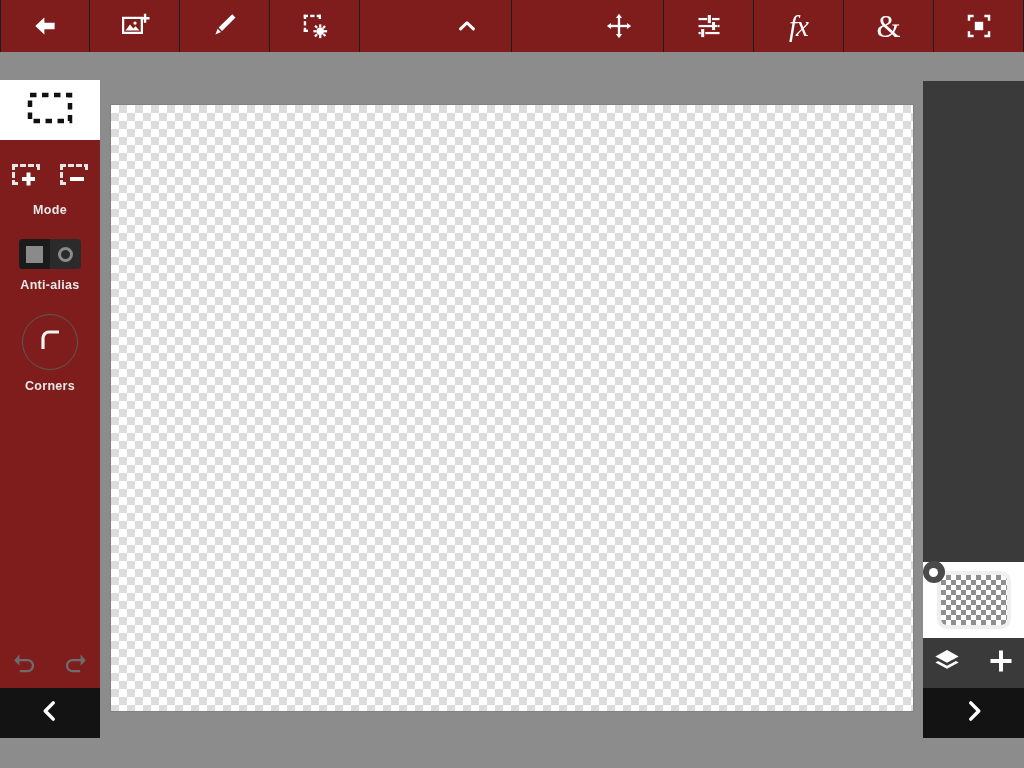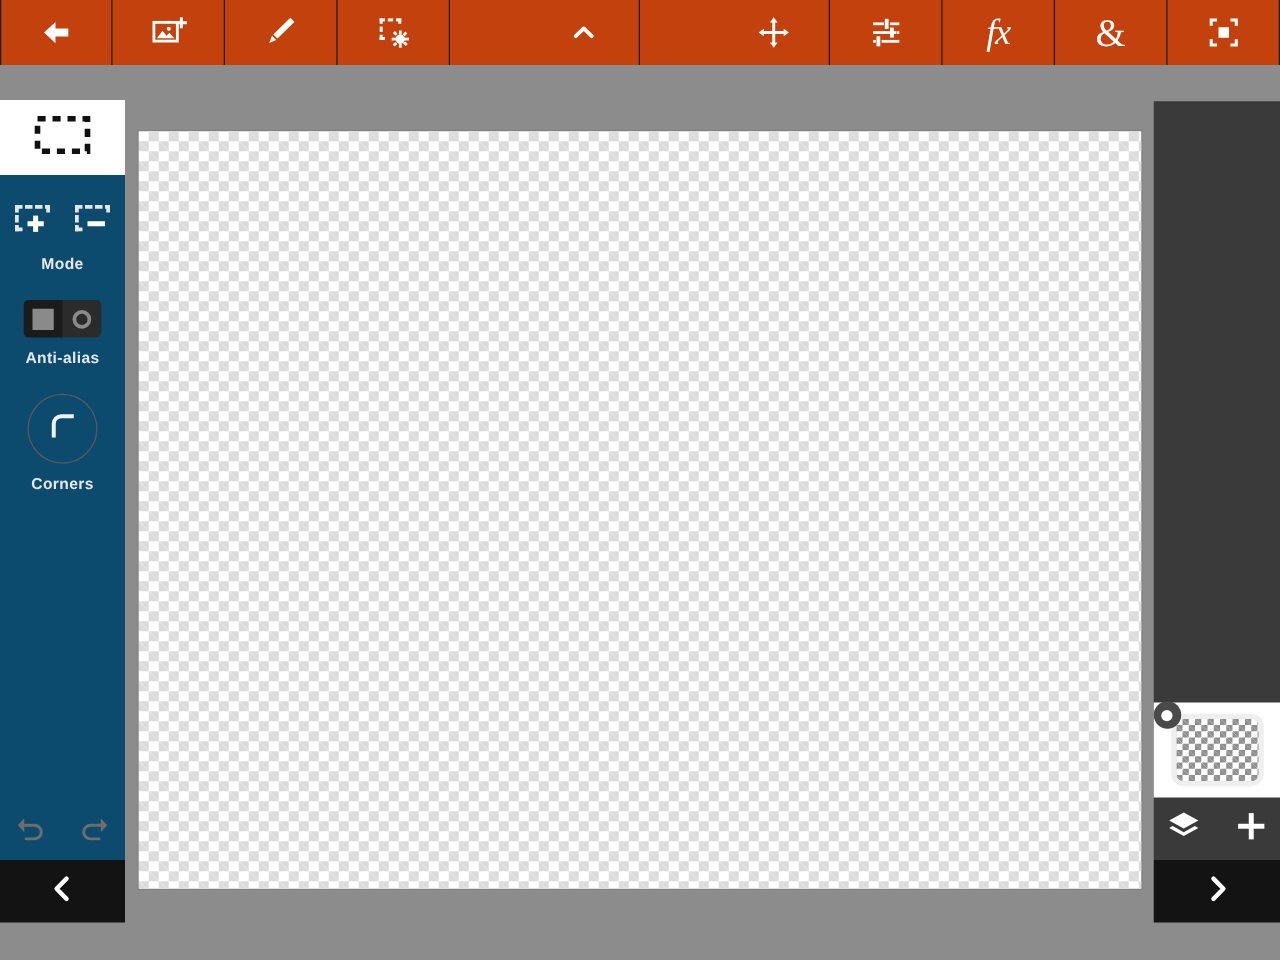--- a/index.html
+++ b/index.html
@@ -7,21 +7,21 @@
   body {
     background:#8c8c8c;
     font-family:"Liberation Sans", sans-serif;
     -webkit-font-smoothing:antialiased;
     position:relative;
   }
 
   
   #top-toolbar {
     position:absolute; left:0; top:0; width:1024px; height:52px;
-    background:#c2410c;
+    background:#7f1d1d;
     display:flex; align-items:flex-start;
   }
   .tb-btn {
     width:90px; height:52px;
     display:flex; align-items:center; justify-content:center;
     border-right:1px solid #1e1e1e;
     position:relative;
   }
   .tb-btn:first-child { border-left:1px solid #1e1e1e; }
   .tb-spacer { flex:1 1 auto; }
@@ -32,21 +32,21 @@
     font-style:italic; font-size:29px; line-height:1; letter-spacing:-1px;
   }
   .glyph-amp {
     color:#fff; font-family:"Liberation Serif", serif;
     font-size:31px; line-height:1;
   }
 
   
   #left-panel {
     position:absolute; left:0; top:80px; width:100px; height:608px;
-    background:#0c4a6e;
+    background:#7f1d1d;
   }
   #tool-active {
     width:100px; height:60px; background:#ffffff;
     display:flex; align-items:center; justify-content:center;
   }
   .opt-group { padding-top:22px; }
   .opt-row {
     display:flex; align-items:center; justify-content:center; gap:16px;
   }
   .opt-label {

